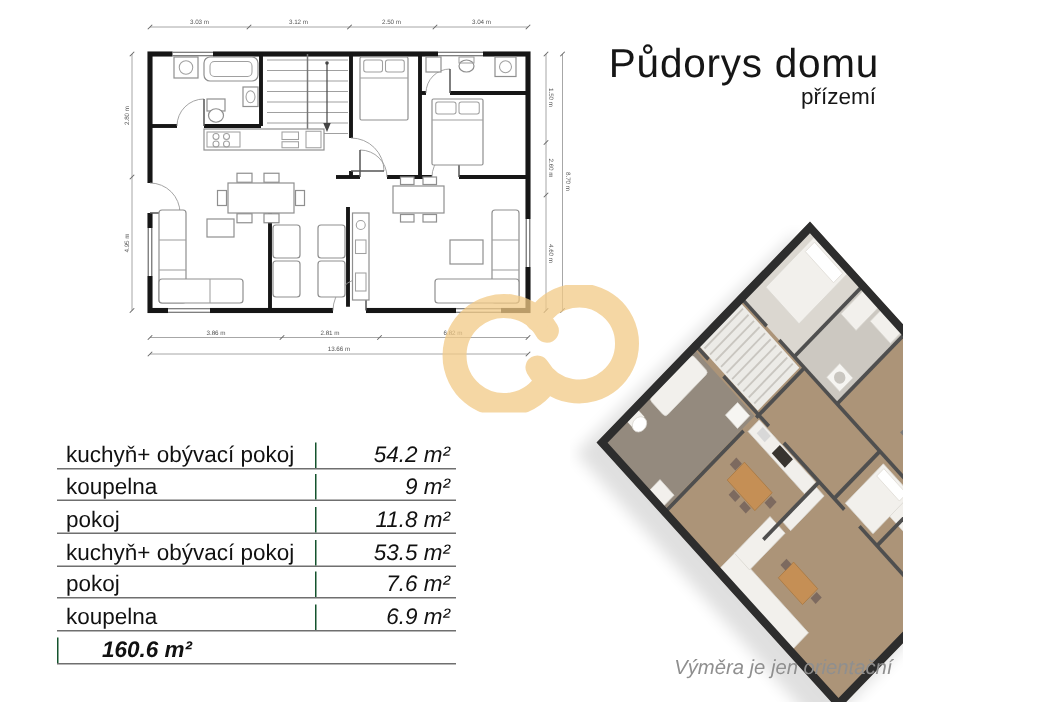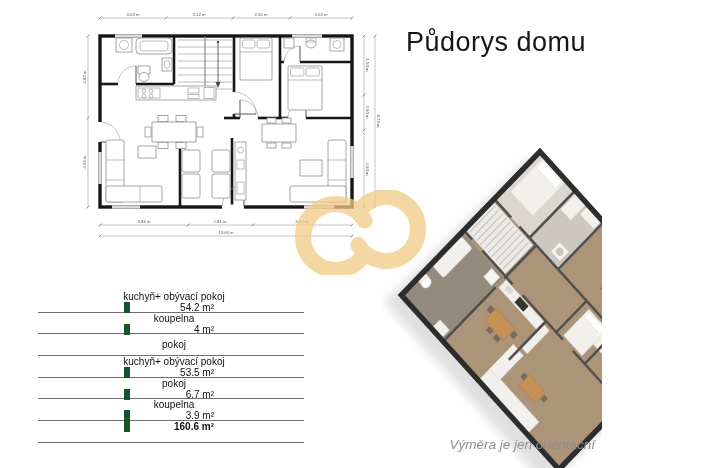--- a/index.html
+++ b/index.html
@@ -23,25 +23,25 @@
   .win{stroke:#555;stroke-width:0.7;}
   .gap{fill:#ffffff;stroke:none;}
 
   
   .title-block{position:absolute;top:27px;right:16px;text-align:right;color:#161616;}
   .title-block h1{margin:0;font-size:27px;font-weight:400;letter-spacing:0.5px;}
   .title-block h2{margin:-2px 2px 0 0;font-size:15px;font-weight:400;}
 
   
   .area-table{position:absolute;left:38px;top:291px;width:266px;color:#111;}
-  .trow{display:flex;align-items:center;height:21.7px;border-bottom:1px solid #6f6f6f;
-        font-size:10px;flex-direction:column;}
+  .trow{display:flex;align-items:flex-end;height:21.7px;border-bottom:1px solid #6f6f6f;
+        font-size:15px;}
   .trow .tlabel{flex:1;padding-left:6px;display:flex;align-items:center;}
-  .trow .tvalue{width:94px;border-left:6px solid #14532d;display:flex;align-items:center;
-        justify-content:flex-end;padding-right:4px;}
+  .trow .tvalue{width:94px;border-left:1px solid #14532d;display:flex;align-items:center;
+        justify-content:flex-end;padding-right:4px;font-style:italic;}
   .trow.bold{font-weight:bold;}
 
   
   .watermark{position:absolute;left:290px;top:190px;width:140px;height:85px;}
 
   
   .plan3d{position:absolute;left:380px;top:140px;width:322px;height:328px;}
 
   
   .disclaimer{position:absolute;right:7px;bottom:16px;font-size:13.5px;color:#8f8f8f;font-style:italic;}
@@ -264,20 +264,21 @@
         <rect class="furn" x="212" y="186" width="56" height="16" rx="2"></rect>
         <line class="furn2" x1="250" y1="160" x2="268" y2="160"></line>
         <line class="furn2" x1="250" y1="180" x2="268" y2="180"></line>
         <rect class="furn" x="222" y="160" width="22" height="16"></rect>
       </g>
     </svg>
   </div>
 
   <div class="title-block">
     <h1>Půdorys domu</h1>
+    <h2>přízemí</h2>
   </div>
 
   <svg class="watermark" viewBox="0 0 140 85">
     <g stroke="#f2ca86" stroke-width="16" fill="none" opacity="0.75" stroke-linecap="round">
       <path d="M 74.6 63.5 A 33 33 0 1 1 74.6 30.5"></path>
       <path d="M 68.3 23 A 32 32 0 1 1 68.3 55"></path>
     </g>
   </svg>
 
   <svg class="plan3d" viewBox="0 0 322 328">
@@ -386,36 +387,37 @@
     </g>
   </svg>
 
   <div class="area-table">
       <div class="trow">
         <span class="tlabel">kuchyň+ obývací pokoj</span>
         <span class="tvalue">54.2 m²</span>
       </div>
       <div class="trow">
         <span class="tlabel">koupelna</span>
-        <span class="tvalue">4 m²</span>
+        <span class="tvalue">9 m²</span>
       </div>
       <div class="trow">
         <span class="tlabel">pokoj</span>
+        <span class="tvalue">11.8 m²</span>
       </div>
       <div class="trow">
         <span class="tlabel">kuchyň+ obývací pokoj</span>
         <span class="tvalue">53.5 m²</span>
       </div>
       <div class="trow">
         <span class="tlabel">pokoj</span>
-        <span class="tvalue">6.7 m²</span>
+        <span class="tvalue">7.6 m²</span>
       </div>
       <div class="trow">
         <span class="tlabel">koupelna</span>
-        <span class="tvalue">3.9 m²</span>
+        <span class="tvalue">6.9 m²</span>
       </div>
       <div class="trow bold">
         <span class="tvalue">160.6 m²</span>
       </div>
     </div>
 
   <div class="disclaimer">Výměra je jen orientační</div>
 
 </div>
 

